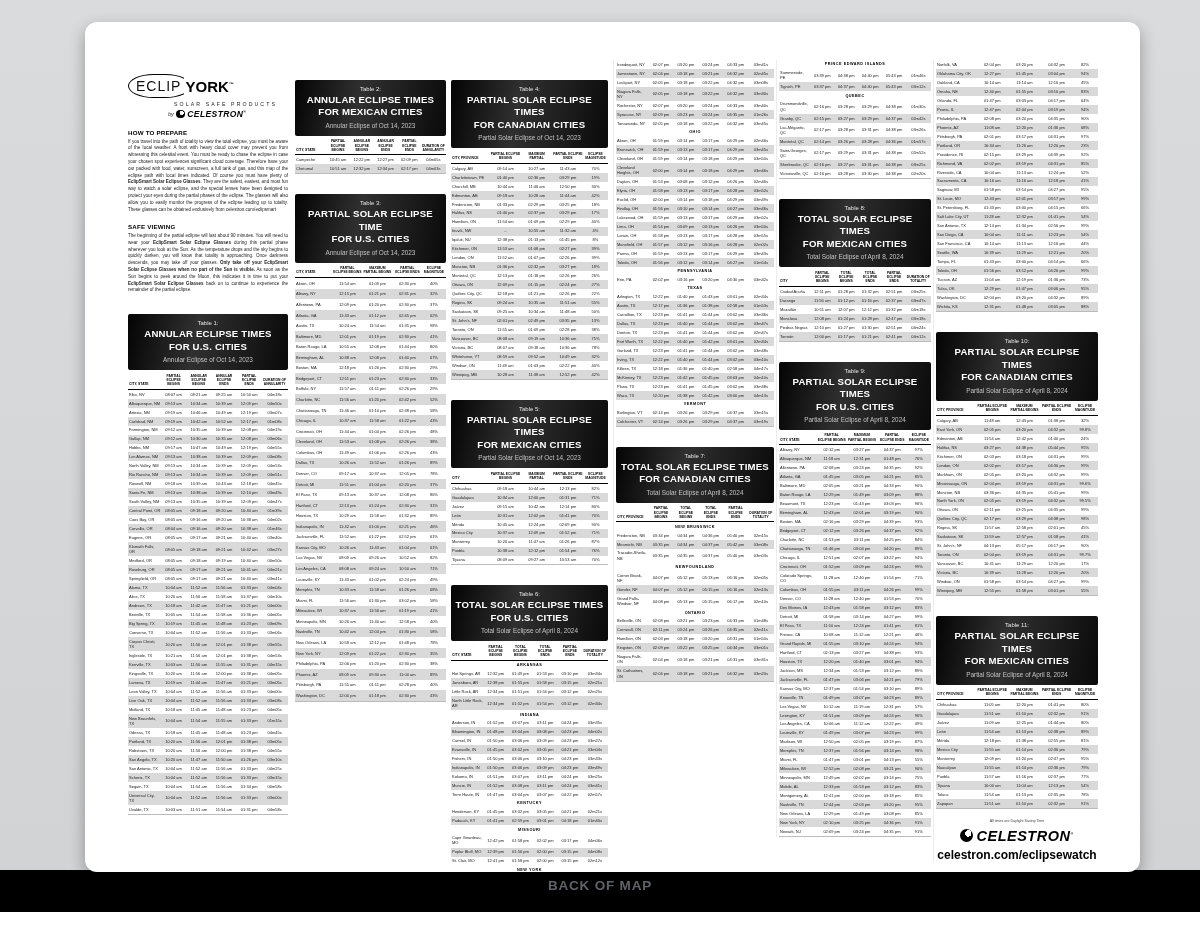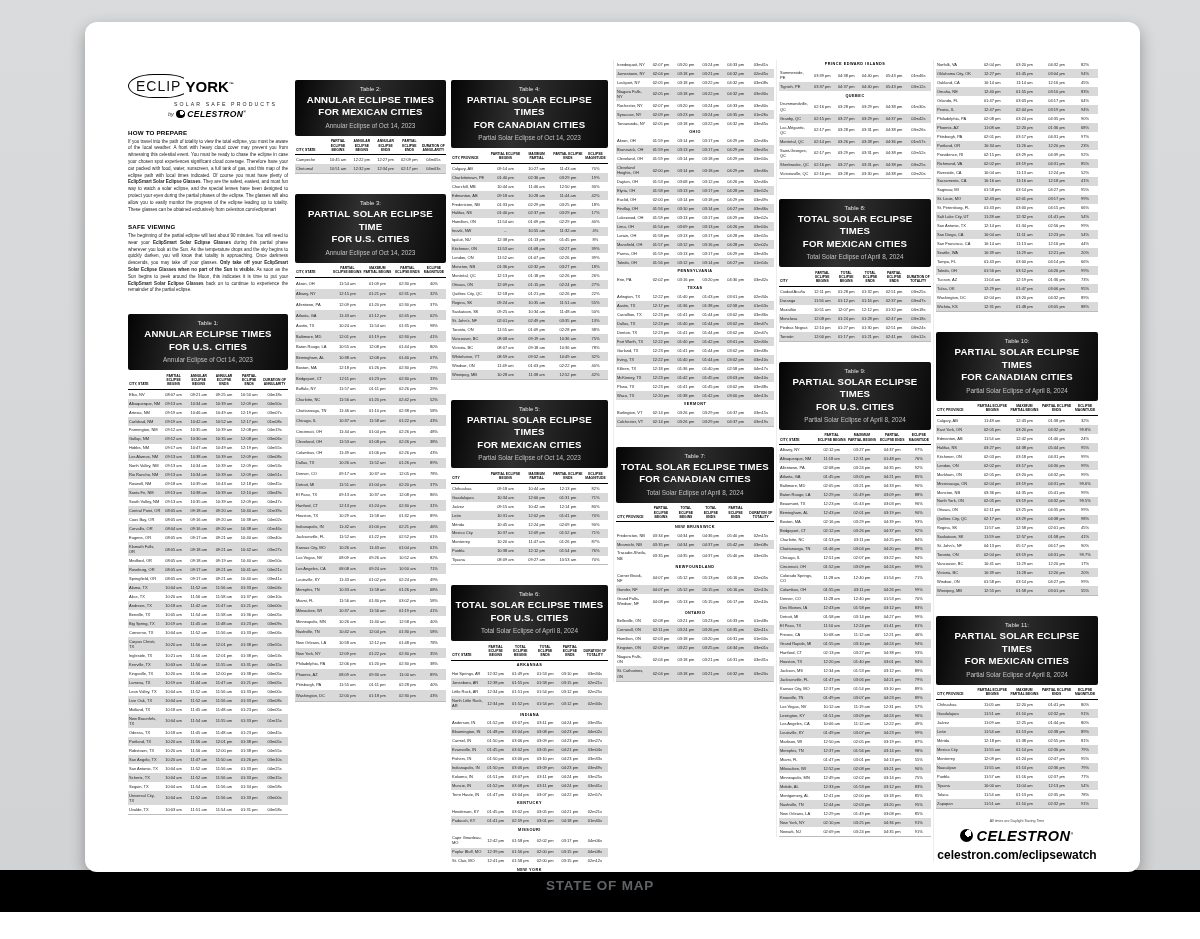--- a/index.html
+++ b/index.html
@@ -2587,14 +2587,14 @@
         <div class="brandfoot">
           <div class="foot-note">All times are Daylight Saving Time</div>
           <div class="foot-logo">
             <span class="cel-mark lg"></span>
             <span class="cel-name lg">CELESTRON<sup>®</sup></span>
           </div>
           <div class="foot-url">celestron.com/eclipsewatch</div>
         </div>
       </div>
   </div>
-  <div class="caption">STATE OF MAP</div>
+  <div class="caption">BACK OF MAP</div>
 </div>
 
 </body></html>

